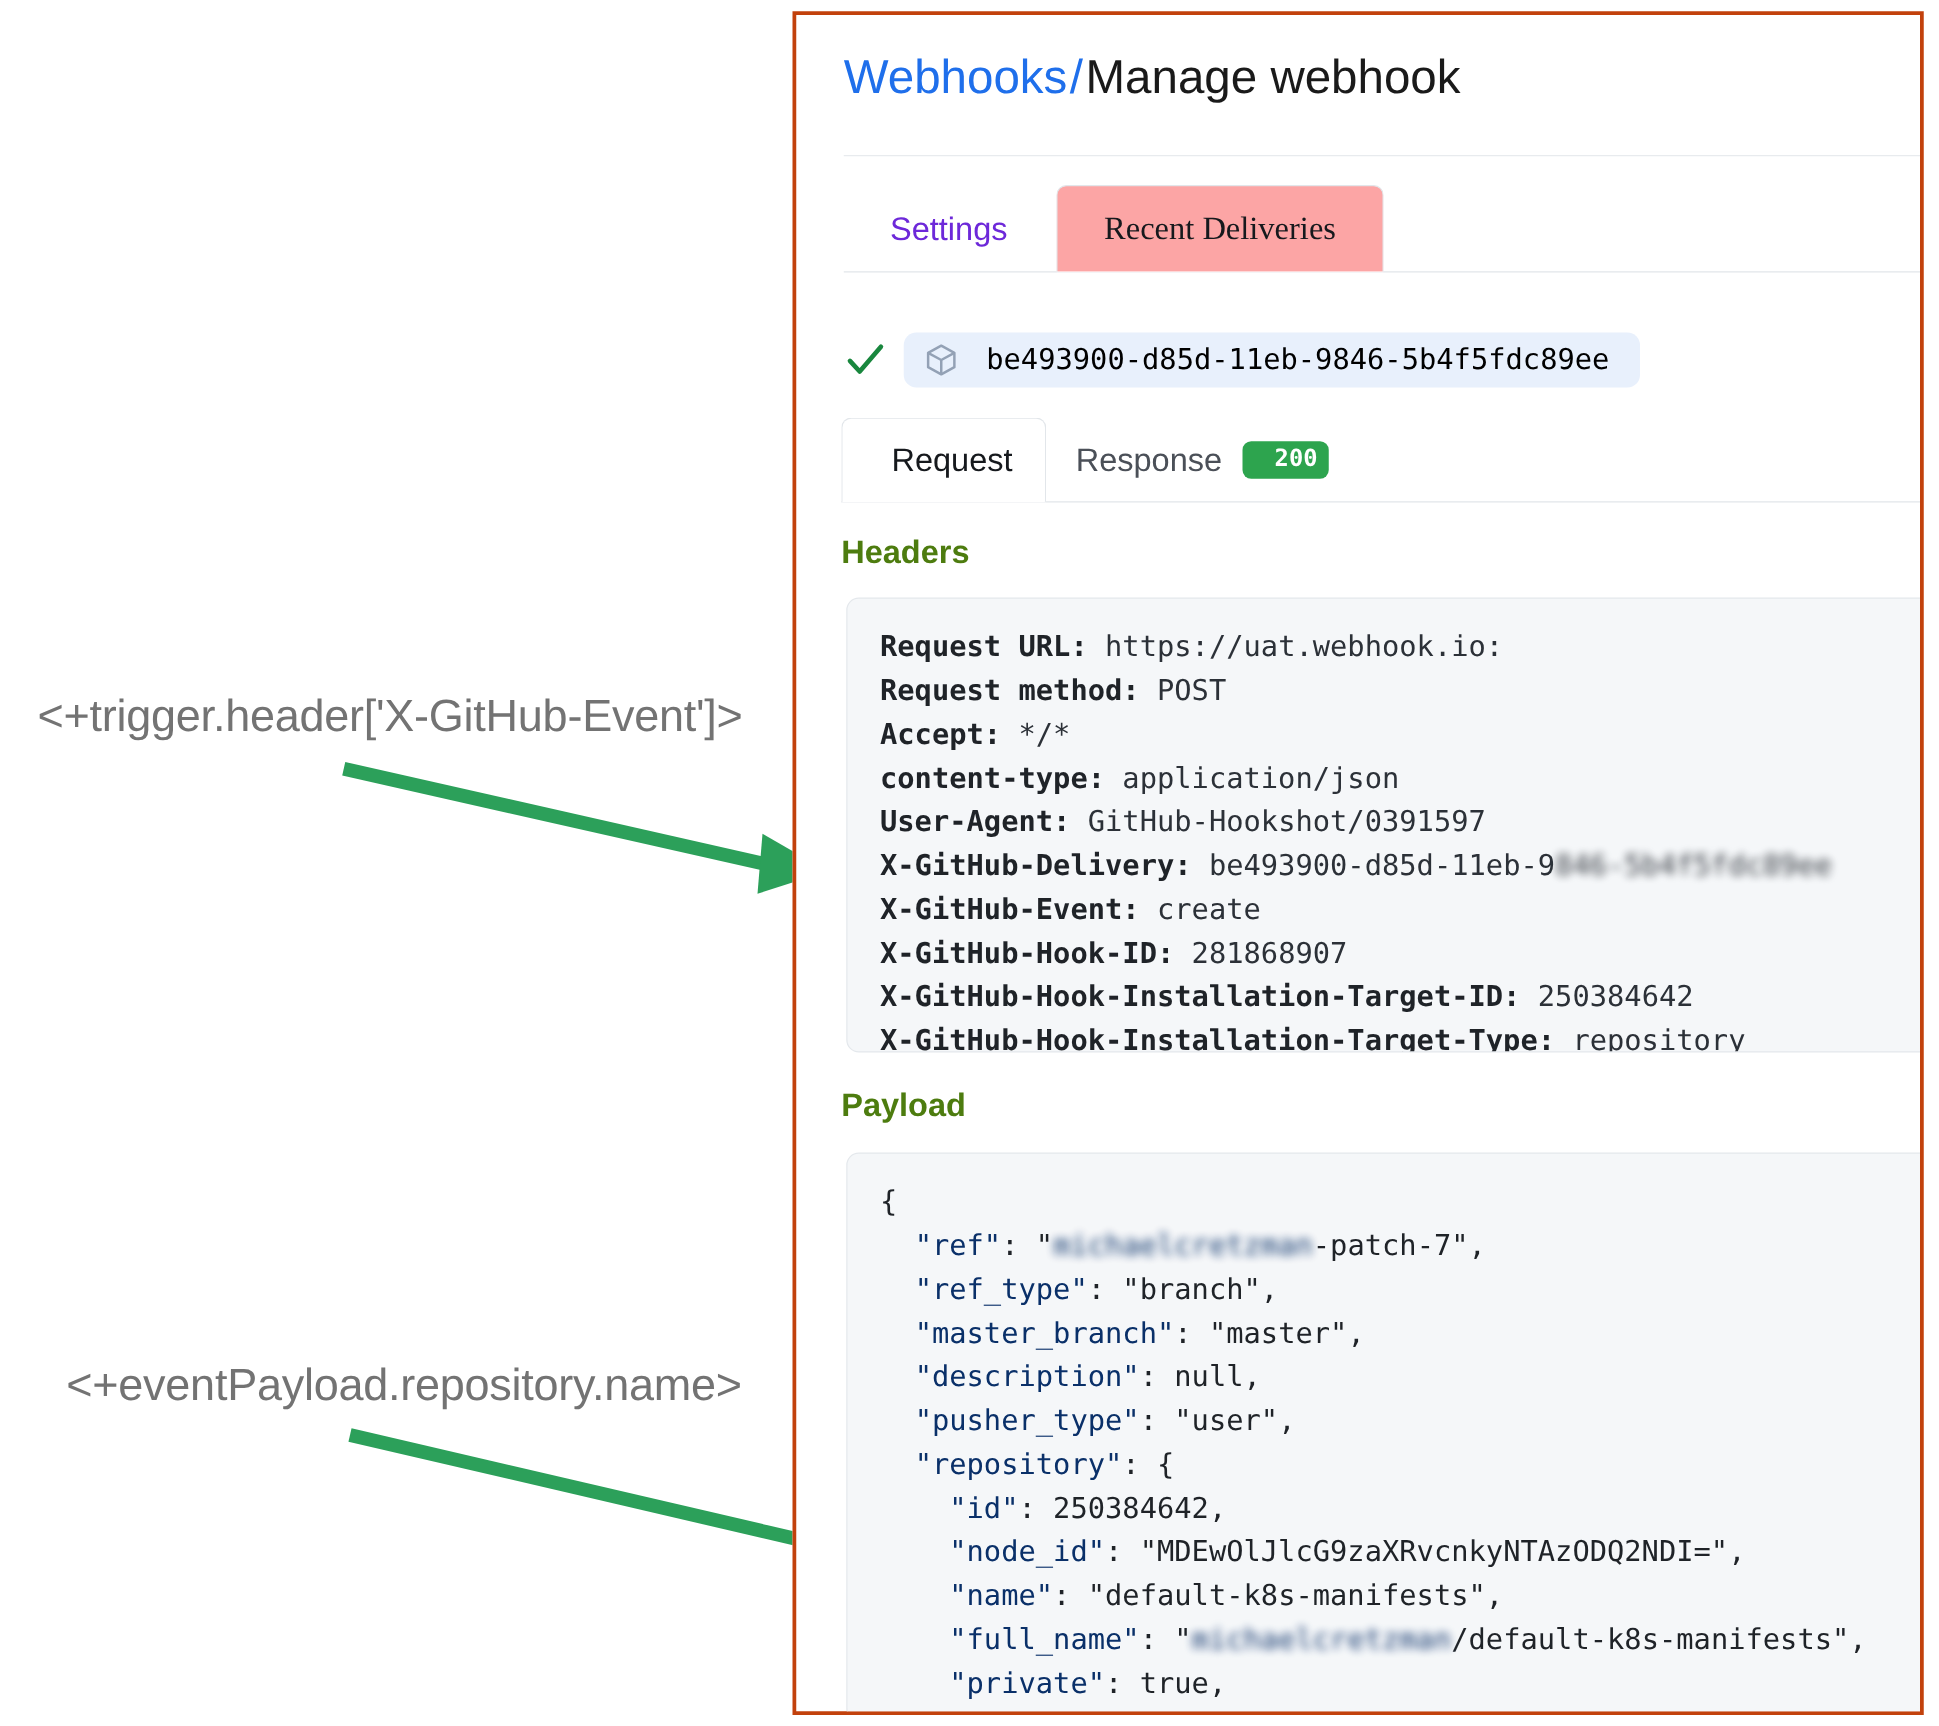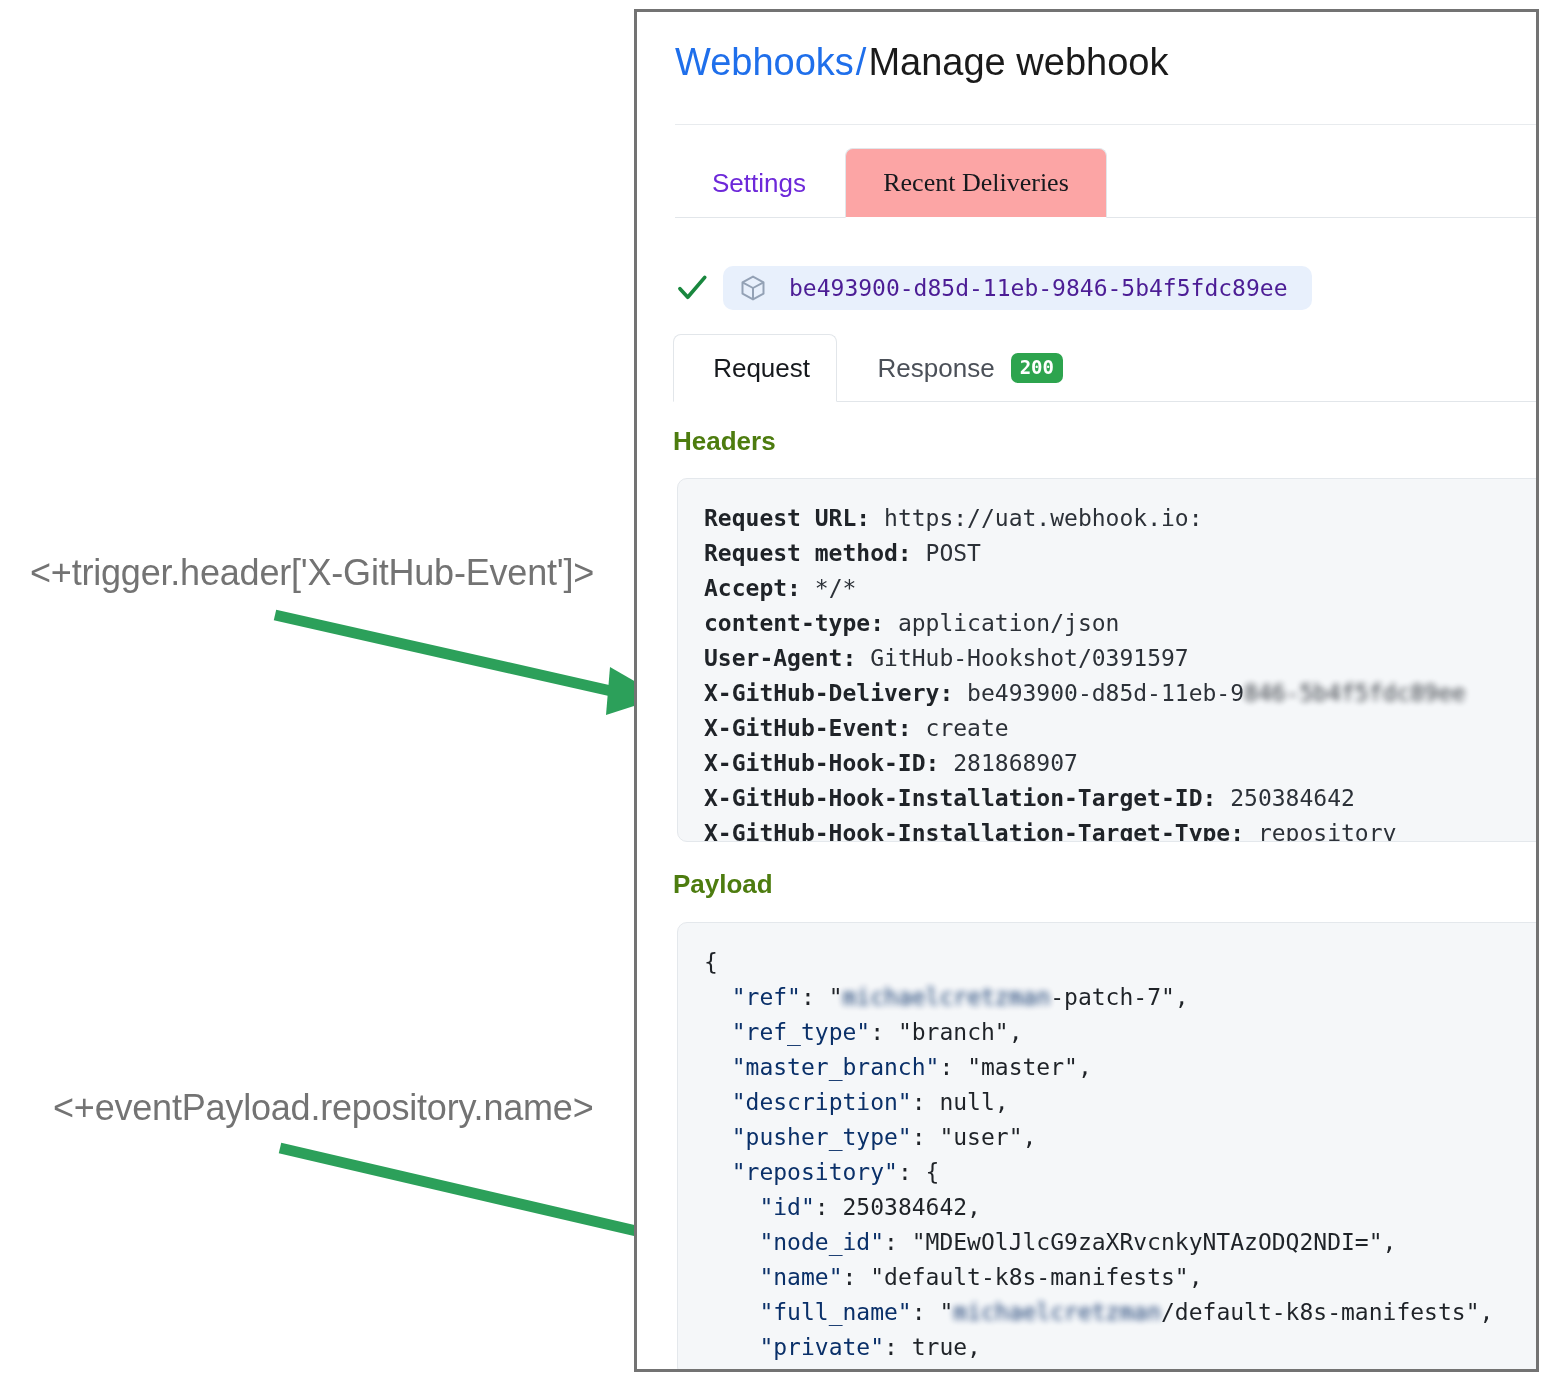--- a/index.html
+++ b/index.html
@@ -37,21 +37,21 @@
   #arrow-2 { left: 275px; top: 1140px; width: 450px; height: 125px; }
 
   
   .panel {
     position: absolute;
     left: 634px;
     top: 9px;
     width: 905px;
     height: 1363px;
     background: #ffffff;
-    border: 3px solid #737373;
+    border: 3px solid #c2410c;
     box-sizing: border-box;
     overflow: hidden;
   }
   .panel-inner {
     position: absolute;
     left: 0; top: 0;
     width: 1000px;           
     height: 100%;
   }
 
@@ -157,21 +157,21 @@
   }
   .cube-icon {
     width: 28px;
     height: 28px;
     flex: none;
     margin-right: 22px;
   }
   .delivery-guid {
     font-family: "DejaVu Sans Mono", monospace;
     font-size: 23px;
-    color: #4c1d95;
+    color: #000000;
     letter-spacing: 0px;
     white-space: nowrap;
   }
 
   
   .subtabbar {
     position: absolute;
     left: 36px;
     top: 322px;
     height: 68px;
@@ -210,21 +210,21 @@
   }
   #subtab-request  { left: 0px;   width: 164px; }
   #subtab-response { left: 166px; width: 250px; }
   .status-badge {
     background: #2da44e;
     color: #ffffff;
     font-family: "DejaVu Sans Mono", monospace;
     font-size: 19px;
     font-weight: 700;
     border-radius: 7px;
-    padding: 4px 9px 4px 9px;
+    padding: 4px 9px 4px 26px;
     line-height: 1.15;
   }
 
   
   .section-label {
     position: absolute;
     left: 36px;
     font-size: 26px;
     font-weight: 700;
     color: #4d7c0f;

